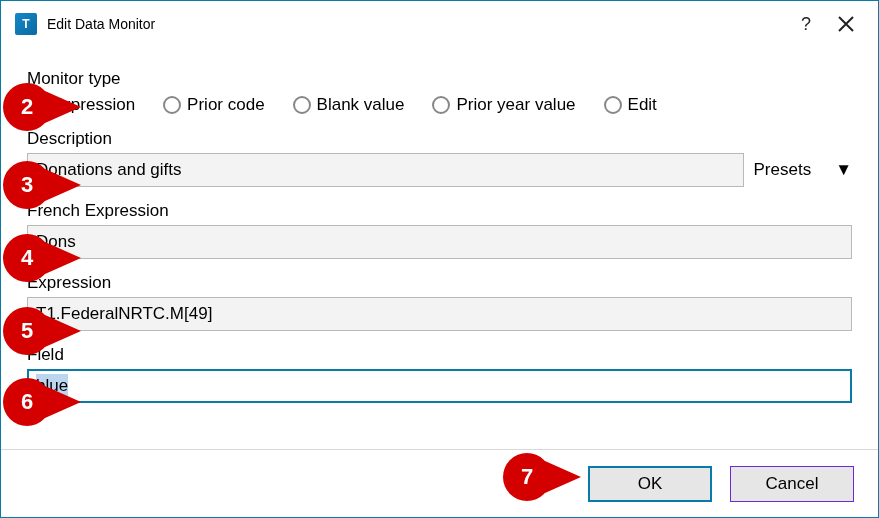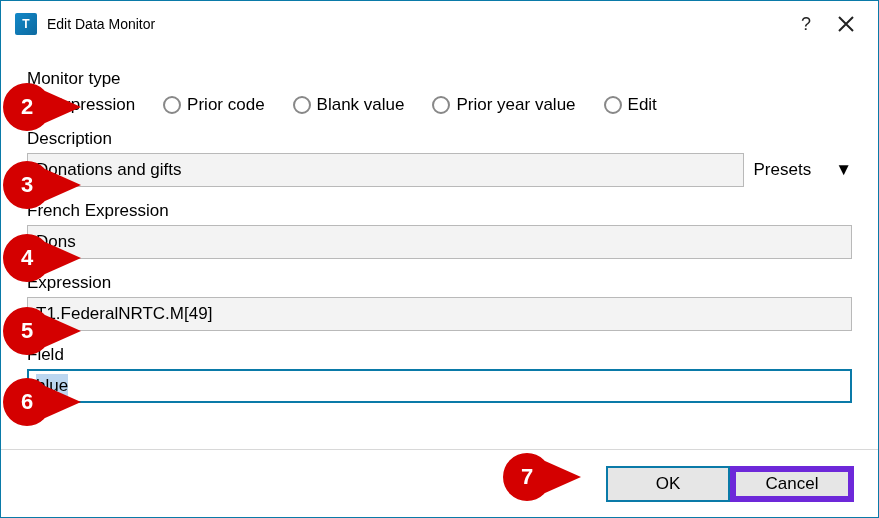--- a/index.html
+++ b/index.html
@@ -90,26 +90,26 @@
   }
   .presets {
     display:flex;align-items:center;gap:24px;cursor:pointer;font-size:17px;
   }
   .bottom-bar {
     position:absolute;
     left:0;right:0;bottom:0;
     height:68px;
     border-top:1px solid #d8d8d8;
     display:flex;align-items:center;justify-content:flex-end;
-    padding:4px 24px;
+    padding:4px 24px;gap:18px;
   }
   .btn {
     width:124px;height:36px;
     background:#e6e6e6;
-    border:6px solid #6d28d9;
+    border:1px solid #6d28d9;
     font-size:17px;font-family:inherit;
     display:flex;align-items:center;justify-content:center;
     cursor:pointer;
   }
   .btn.primary {
     border:2px solid #0a7aa8;
   }
   
   .callout {
     position:absolute;

